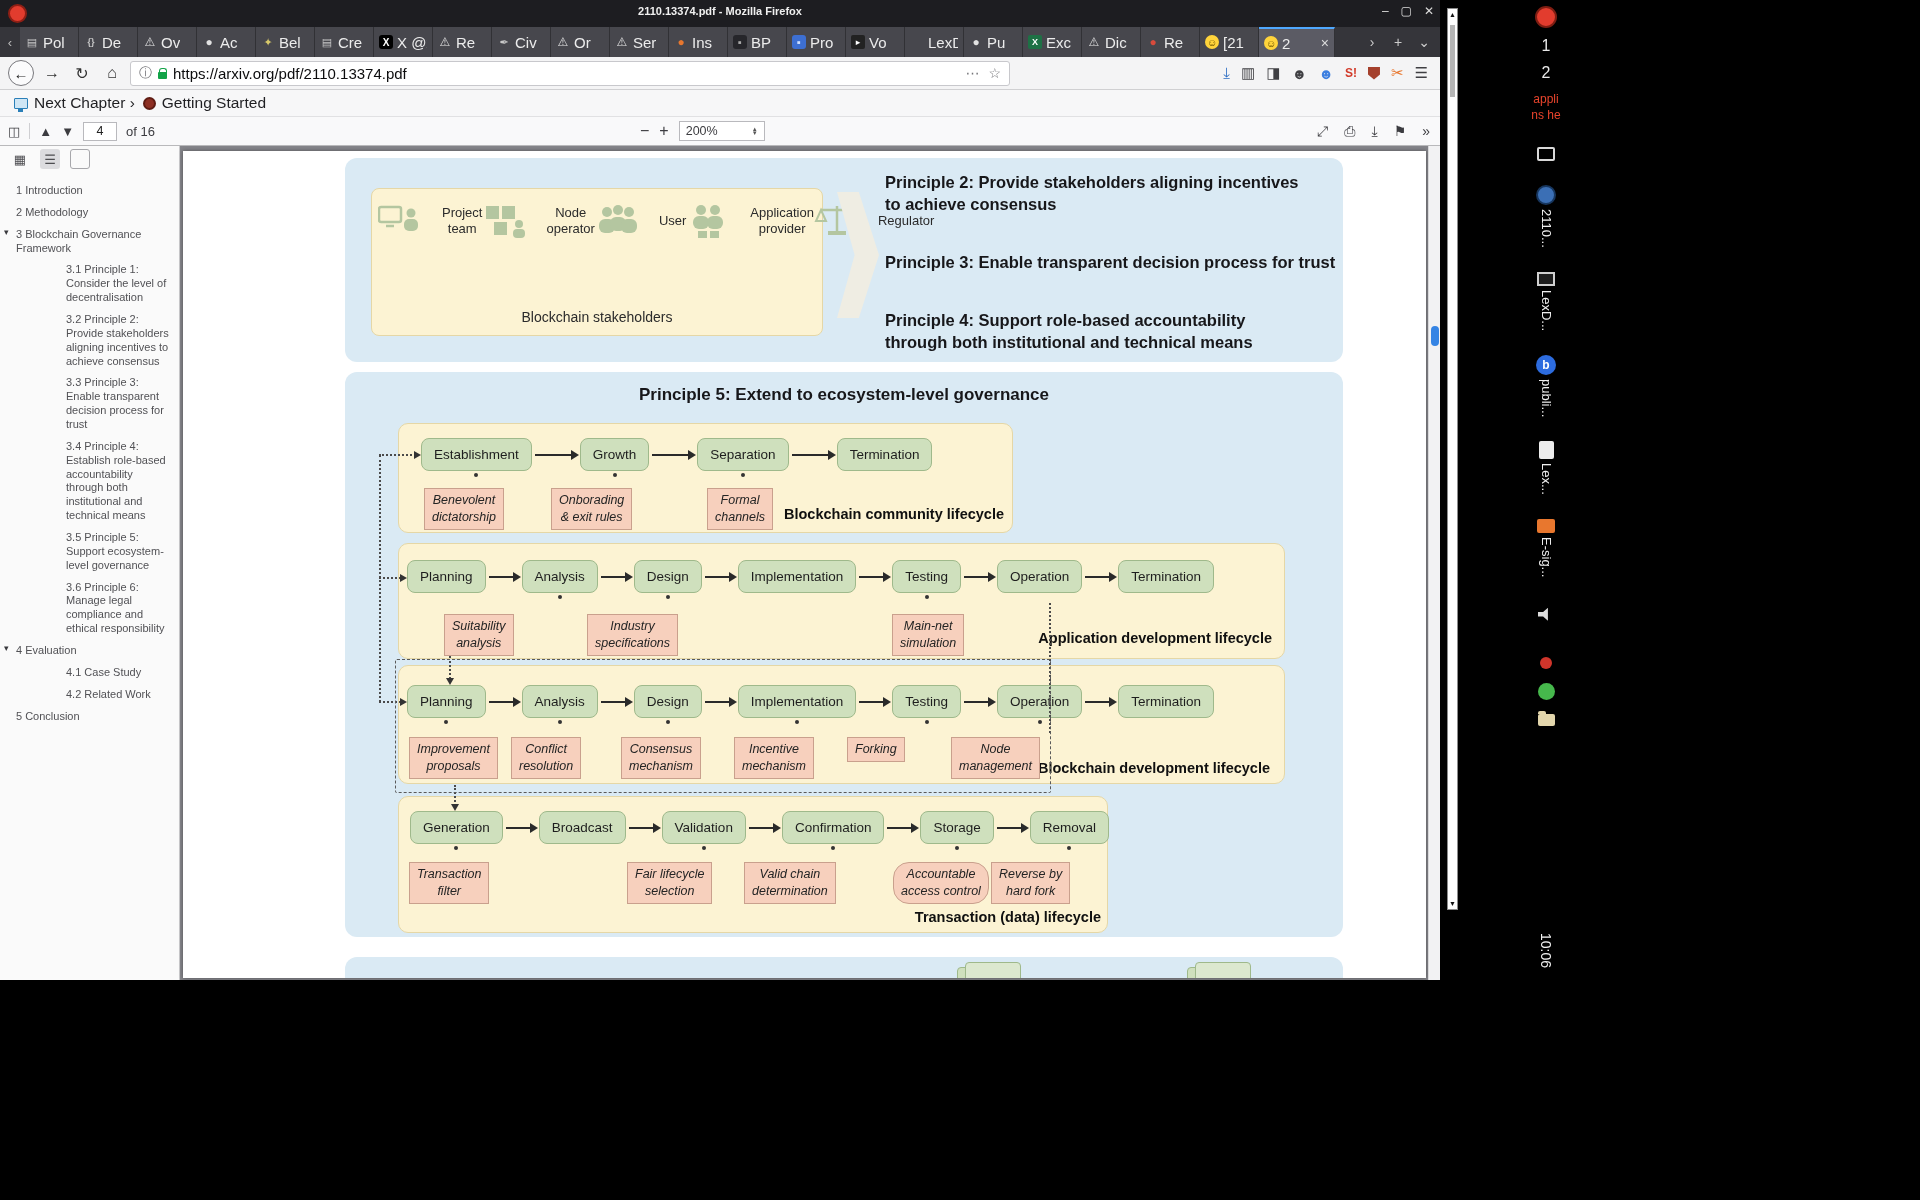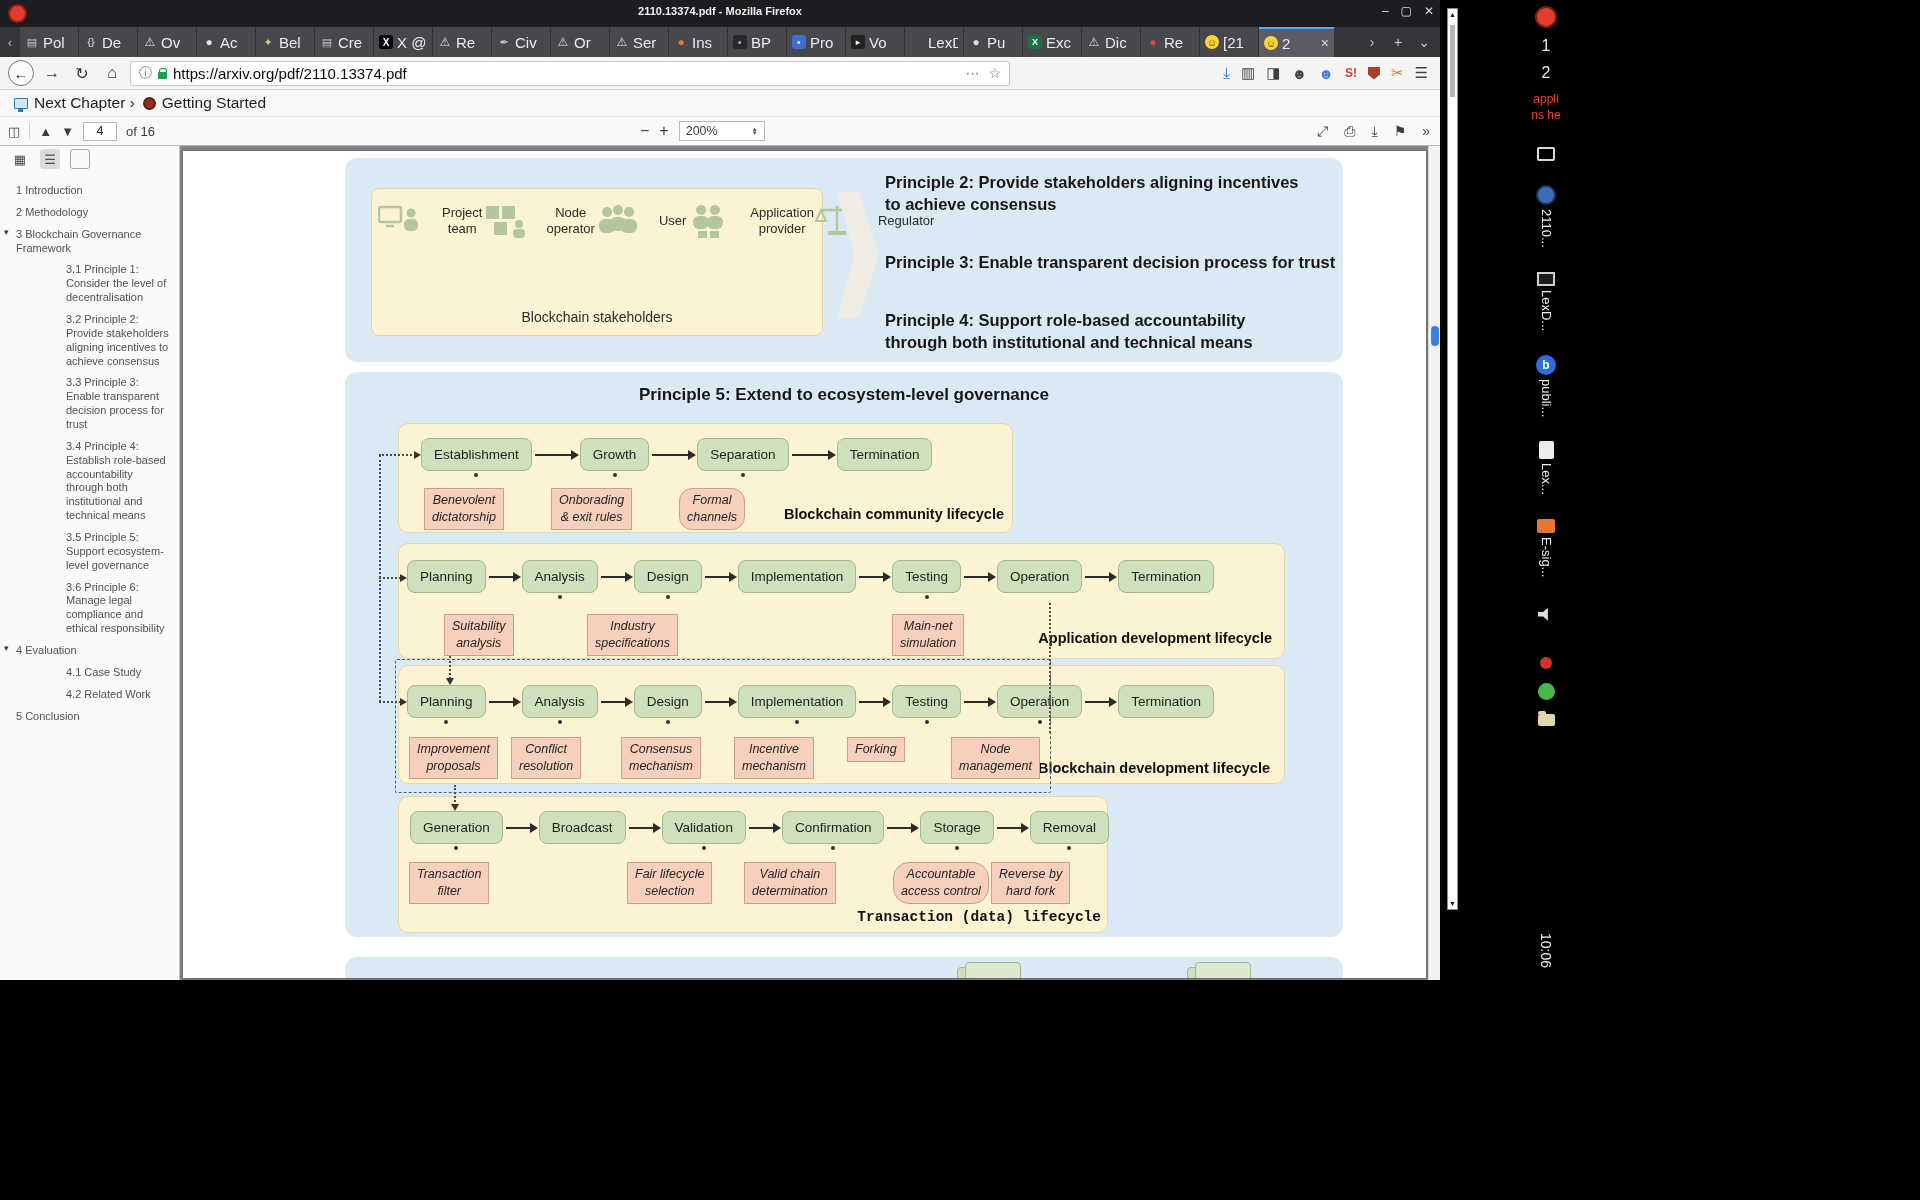--- a/index.html
+++ b/index.html
@@ -447,21 +447,21 @@
                   <span class="sarrow" style="width: 42px;"></span>
                   <span class="stage hasdot">Separation</span>
                   <span class="sarrow" style="width: 42px;"></span>
                   <span class="stage">Termination</span>
                 </div>
               <div class="lc-label" style="right: 8px; top: 82px;">Blockchain community lifecycle</div>
             <div class="note" style="left: 25px; white-space: pre-line;">Benevolent
 dictatorship</div>
                 <div class="note" style="left: 152px; white-space: pre-line;">Onborading
 &amp; exit rules</div>
-                <div class="note" style="left: 280px; white-space: pre-line; border-radius: 13px;">Formal
+                <div class="note" style="left: 308px; white-space: pre-line;">Formal
 channels</div>
               </div>
             <div class="lc" id="lc1">
               <div class="stage-row">
                   <span class="stage">Planning</span>
                   <span class="sarrow" style="width: 30px;"></span>
                   <span class="stage hasdot">Analysis</span>
                   <span class="sarrow" style="width: 30px;"></span>
                   <span class="stage hasdot">Design</span>
                   <span class="sarrow" style="width: 30px;"></span>
@@ -517,21 +517,21 @@
                   <span class="stage">Broadcast</span>
                   <span class="sarrow" style="width: 30px;"></span>
                   <span class="stage hasdot">Validation</span>
                   <span class="sarrow" style="width: 30px;"></span>
                   <span class="stage hasdot">Confirmation</span>
                   <span class="sarrow" style="width: 30px;"></span>
                   <span class="stage hasdot">Storage</span>
                   <span class="sarrow" style="width: 30px;"></span>
                   <span class="stage hasdot">Removal</span>
                 </div>
-              <div class="lc-label" style="right: 6px; top: 112px; font-family: Liberation Mono, monospace;">Transaction (data) lifecycle</div>
+              <div class="lc-label" style="right: 6px; top: 112px;">Transaction (data) lifecycle</div>
             <div class="note" style="left: 10px; white-space: pre-line;">Transaction
 filter</div>
                 <div class="note" style="left: 228px; white-space: pre-line;">Fair lifecycle
 selection</div>
                 <div class="note" style="left: 345px; white-space: pre-line;">Valid chain
 determination</div>
                 <div class="note" style="left: 494px; white-space: pre-line; border-radius: 16px;">Accountable
 access control</div>
                 <div class="note" style="left: 592px; white-space: pre-line;">Reverse by
 hard fork</div>

